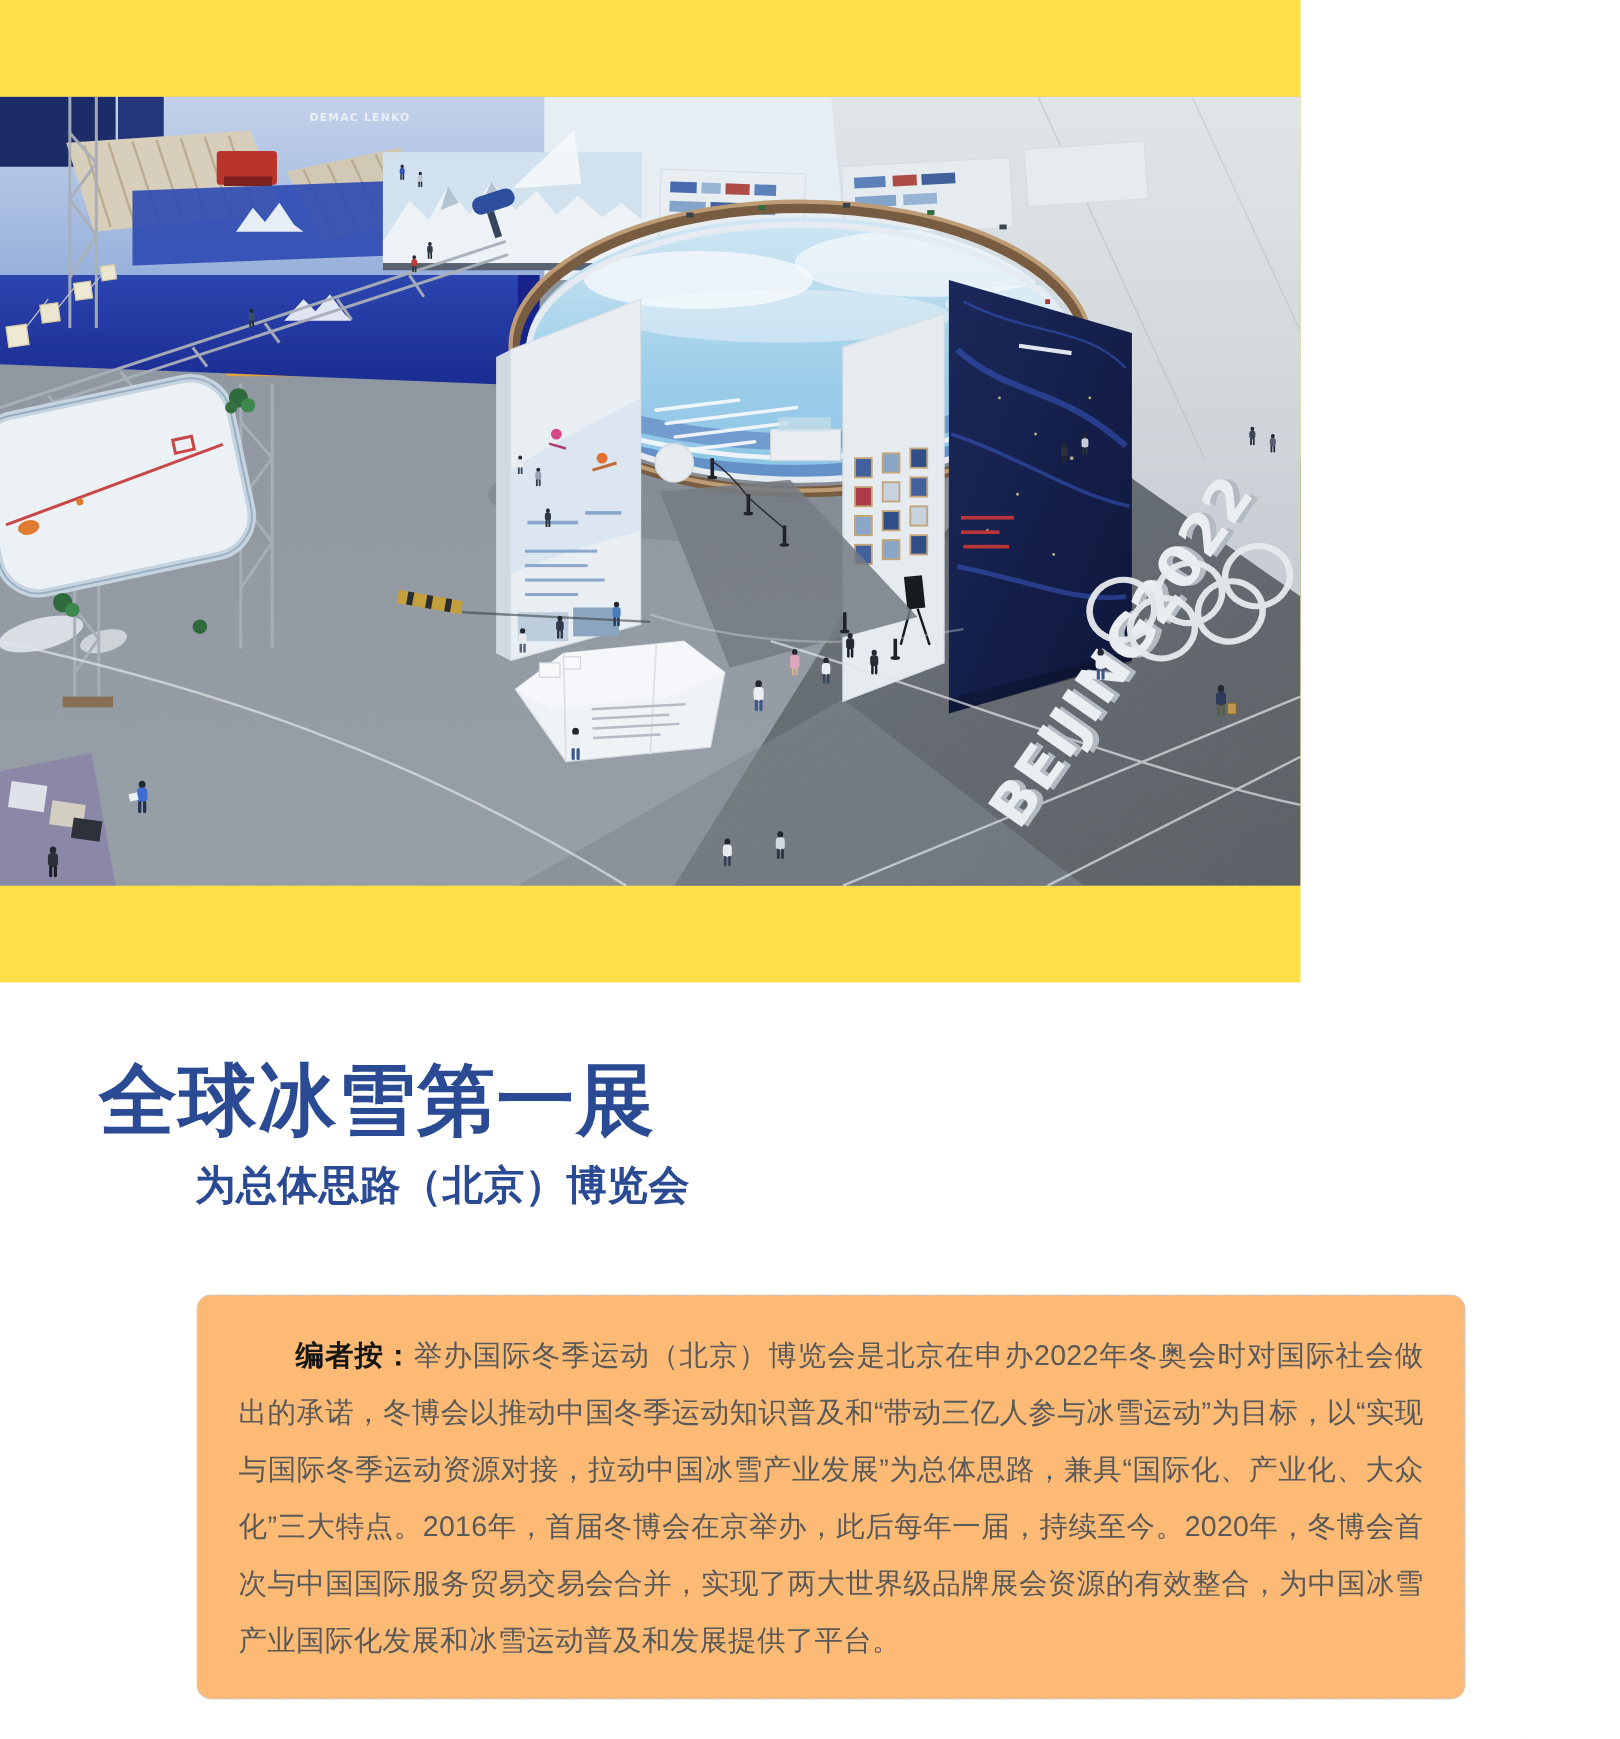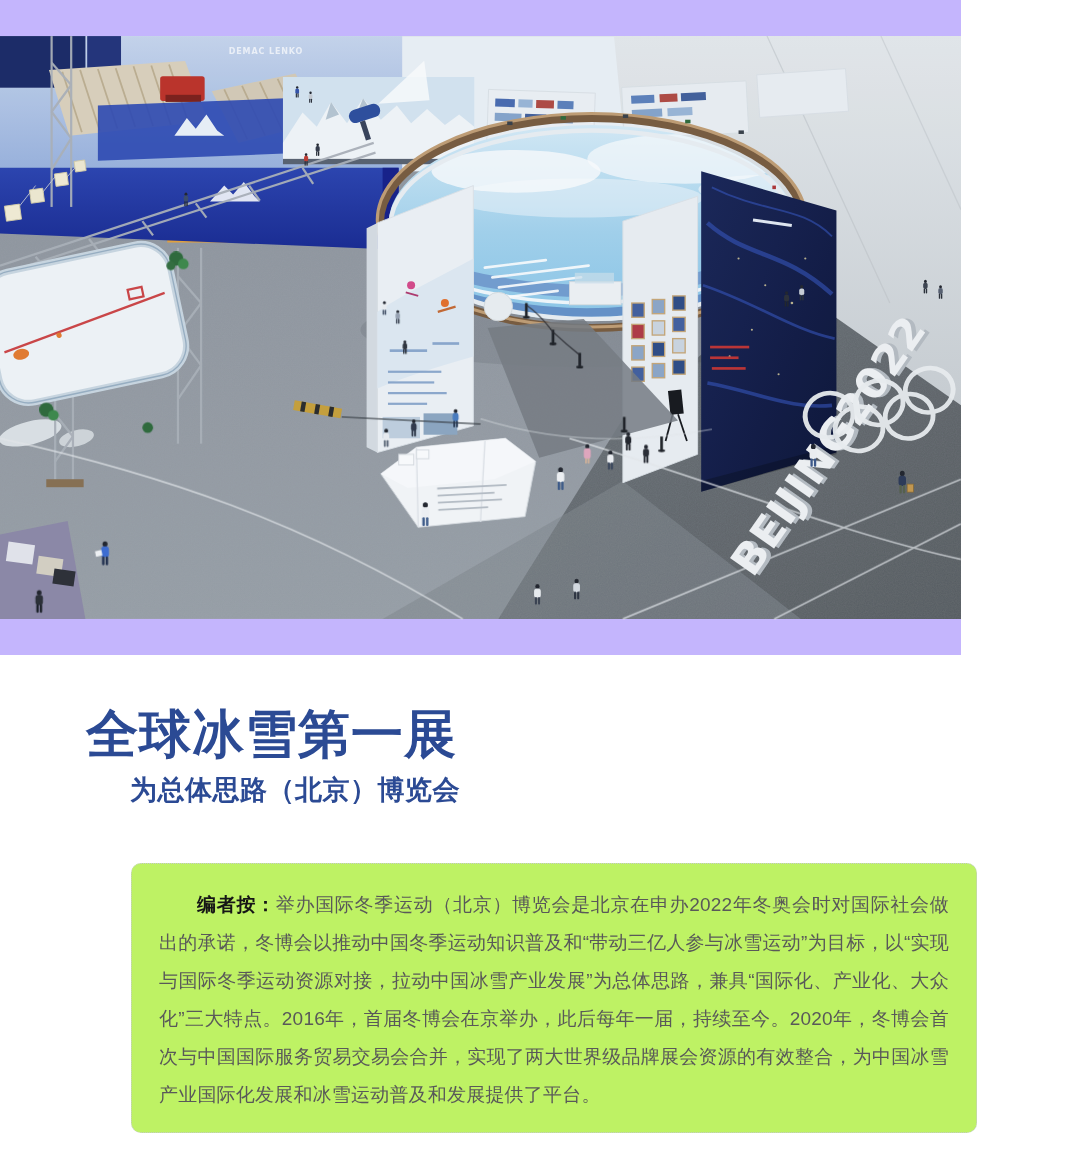--- a/index.html
+++ b/index.html
@@ -1,22 +1,22 @@
 <!DOCTYPE html>
 <html><head>
 <meta charset="utf-8">
 <style>
   html,body{margin:0;padding:0;background:#ffffff;}
   body{width:1080px;height:1159px;overflow:hidden;font-family:"Liberation Sans","DejaVu Sans",sans-serif;}
-  .photo{width:961px;height:655px;overflow:hidden;background:#c4b5fd;}
+  .photo{width:867px;height:655px;overflow:hidden;background:#fde047;}
   .photo svg{display:block;width:100%;height:100%;}
   .content{padding:0;}
-  .title{margin:50px 0 0 86px;font-size:52px;line-height:1.12;font-weight:800;color:#2b4a94;letter-spacing:1px;}
+  .title{margin:50px 0 0 66px;font-size:52px;line-height:1.12;font-weight:800;color:#2b4a94;letter-spacing:1px;}
   .subtitle{margin:10px 0 0 130px;font-size:27px;line-height:1.3;font-weight:700;color:#2b4a94;letter-spacing:0.5px;}
-  .note-box{box-sizing:border-box;width:846px;margin:55px 0 0 131px;border:1px dotted #c5c8d4;border-radius:10px;padding:22px 27px 18px 27px;background:#bef264;}
+  .note-box{box-sizing:border-box;width:846px;margin:55px 0 0 131px;border:1px dotted #c5c8d4;border-radius:10px;padding:22px 27px 18px 27px;background:#fdba74;}
   .note-box p{margin:0;font-size:19px;line-height:38px;color:#595959;text-align:justify;text-indent:2em;letter-spacing:0.2px;}
   .note-box p b{color:#161616;font-weight:700;}
 </style>
 </head>
 <body>
 
 <div class="photo">
 <svg viewBox="0 0 1080 655" xmlns="http://www.w3.org/2000/svg">
   <defs>
     <linearGradient id="gFloorL" x1="0" y1="0" x2="0" y2="1">

